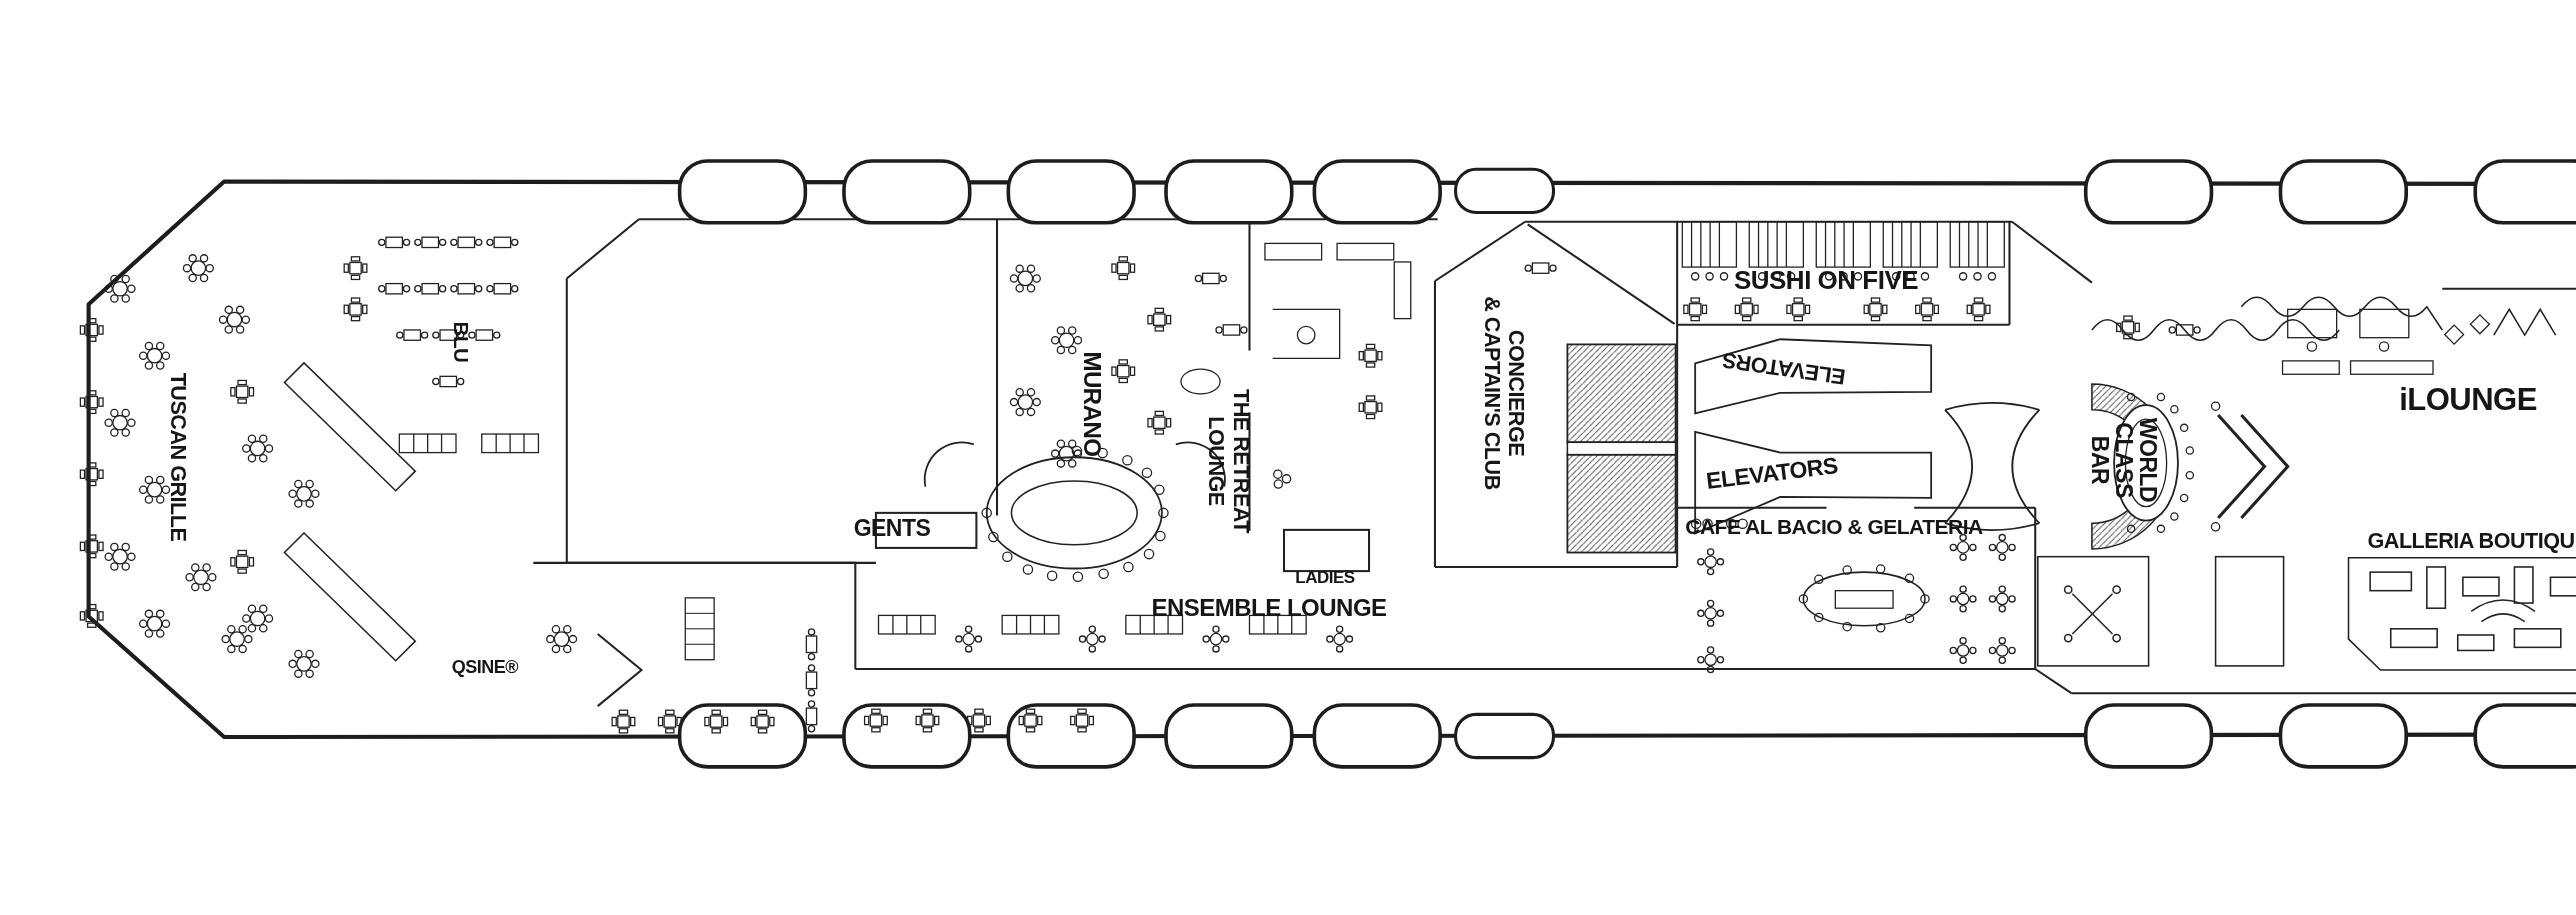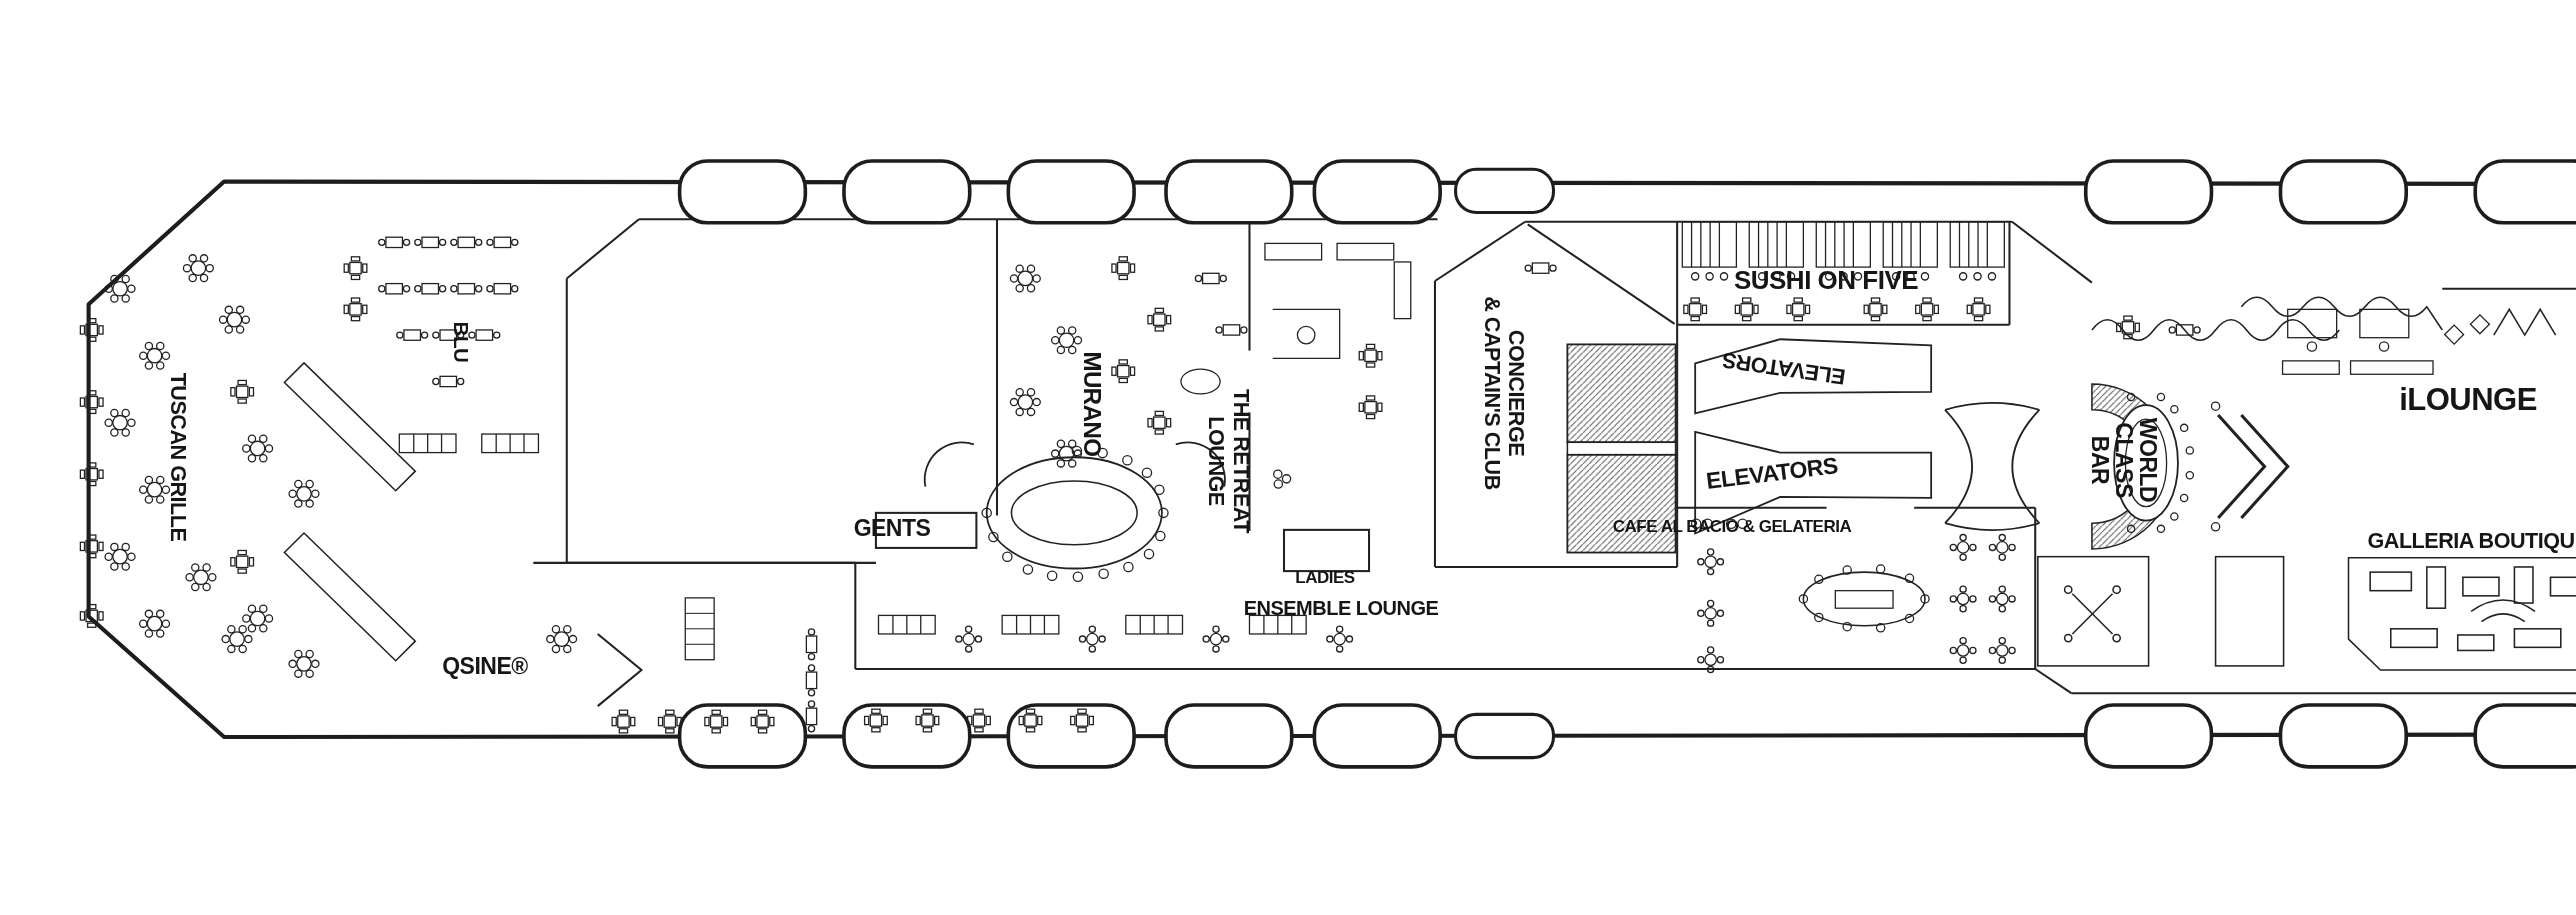--- a/index.html
+++ b/index.html
@@ -517,33 +517,33 @@
       <rect x="7280" y="430" width="190" height="127"></rect>
           <rect x="7325" y="448" width="82" height="92"></rect>
       <rect x="7280" y="1245" width="190" height="127"></rect>
           <rect x="7325" y="1262" width="82" height="92"></rect>
     </g>
   </g>
 </svg>
 
 <div class="lbl v" style="left:178px;top:457px;font-size:21.6px">TUSCAN GRILLE</div>
 <div class="lbl v" style="left:461px;top:342px;font-size:20.6px">BLU</div>
-<div class="lbl" style="left:485px;top:667px;font-size:23px">QSINE®</div>
+<div class="lbl" style="left:485px;top:667px;font-size:18px">QSINE®</div>
 <div class="lbl" style="left:892px;top:529px;font-size:23px">GENTS</div>
 <div class="lbl v" style="left:1092px;top:404px;font-size:24px">MURANO</div>
 <div class="lbl v" style="left:1229px;top:461px;font-size:21.6px;line-height:1.18">THE RETREAT
 LOUNGE</div>
 <div class="lbl" style="left:1325px;top:578px;font-size:17px">LADIES</div>
-<div class="lbl" style="left:1341px;top:608px;font-size:20px">ENSEMBLE LOUNGE</div>
+<div class="lbl" style="left:1269px;top:608px;font-size:24px">ENSEMBLE LOUNGE</div>
 <div class="lbl v" style="left:1504px;top:393px;font-size:21.6px;line-height:1.1">CONCIERGE
 &amp; CAPTAIN'S CLUB</div>
 <div class="lbl" style="left:1826px;top:281px;font-size:26px">SUSHI ON FIVE</div>
 <div class="lbl flip" style="left:1784px;top:368px;font-size:21.6px">ELEVATORS</div>
 <div class="lbl tilt" style="left:1772px;top:474px;font-size:23px">ELEVATORS</div>
-<div class="lbl" style="left:1732px;top:527px;font-size:17px">CAFE AL BACIO &amp; GELATERIA</div>
+<div class="lbl" style="left:1834px;top:527px;font-size:21px">CAFE AL BACIO &amp; GELATERIA</div>
 <div class="lbl v" style="left:2124px;top:460px;font-size:23px;line-height:1.05">WORLD
 CLASS
 BAR</div>
 <div class="lbl" style="left:2468px;top:400px;font-size:31px">iLOUNGE</div>
 
 <div class="lbl" style="left:2485px;top:541px;font-size:21.6px">GALLERIA BOUTIQUES</div>
 
 </div>
 
 

